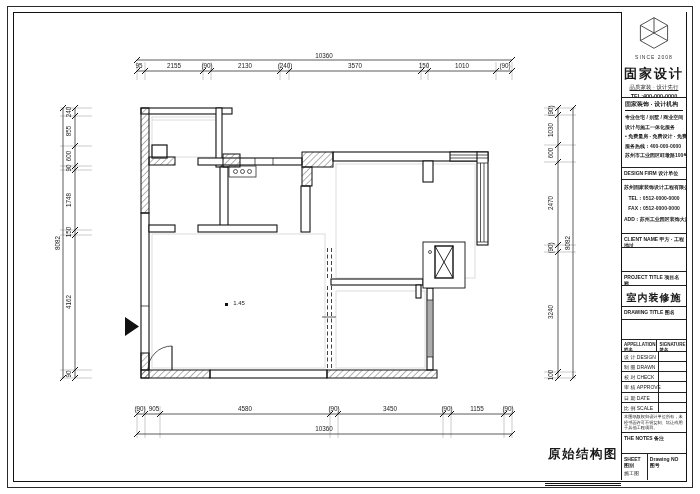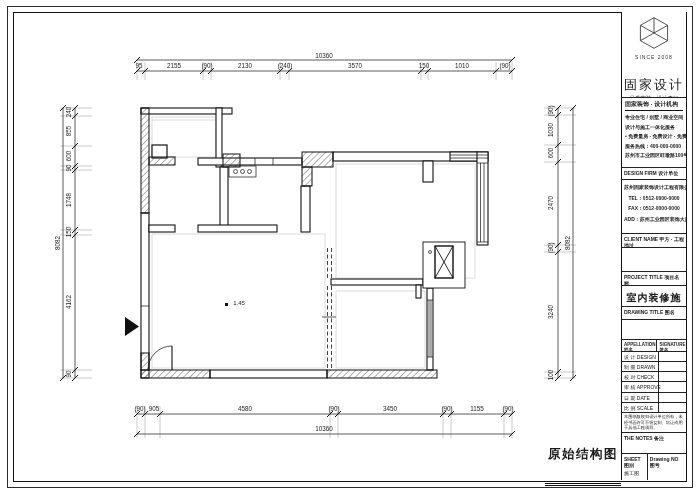--- a/index.html
+++ b/index.html
@@ -7,21 +7,21 @@
        font-family:"Liberation Sans","DejaVu Sans",sans-serif;color:#1a1a1a;}
   .border-outer{position:absolute;left:7px;top:6px;width:684px;height:480px;border:1px solid #2a2a2a;}
   .border-inner{position:absolute;left:13px;top:12px;width:672px;height:468px;border:1.5px solid #111;}
   svg.plan{position:absolute;left:0;top:0;}
   
   .titleblock{position:absolute;left:621px;top:12px;width:65px;height:468px;background:#fff;
       border-left:1.5px solid #111;box-sizing:border-box;display:flex;flex-direction:column;}
   .tb-sec{border-bottom:1px solid #222;box-sizing:border-box;overflow:hidden;flex:none;}
   .logo-box{height:86px;text-align:center;padding-top:4px;}
   .logo-since{font-size:5px;color:#333;letter-spacing:1px;}
-  .logo-name{font-size:13px;font-weight:normal;letter-spacing:2px;margin-top:16px;}
+  .logo-name{font-size:13px;font-weight:bold;letter-spacing:2px;margin-top:5px;}
   .logo-tagline{font-size:5.5px;text-decoration:underline;margin-top:1px;}
   .logo-tel{font-size:5.5px;font-weight:bold;margin-top:2px;}
   .about-box{height:70px;padding:2px 3px;}
   .about-h{font-size:6px;font-weight:bold;border-bottom:1px solid #111;padding-bottom:1px;margin-bottom:2px;}
   .about-l{font-size:5px;font-weight:bold;line-height:1.9;white-space:nowrap;}
   .hdr{height:11px;font-size:5px;font-weight:bold;padding:2px 2px 0 2px;background:#fff;border-bottom:1px solid #222;}
   .firm-lines{height:54px;padding:2px;text-align:center;}
   .firm-l{font-size:5px;line-height:2.1;font-weight:bold;white-space:nowrap;}
   .blank24{height:24px;}
   .proj-val{height:21px;text-align:center;font-size:10px;font-weight:bold;padding-top:5px;letter-spacing:1px;}

